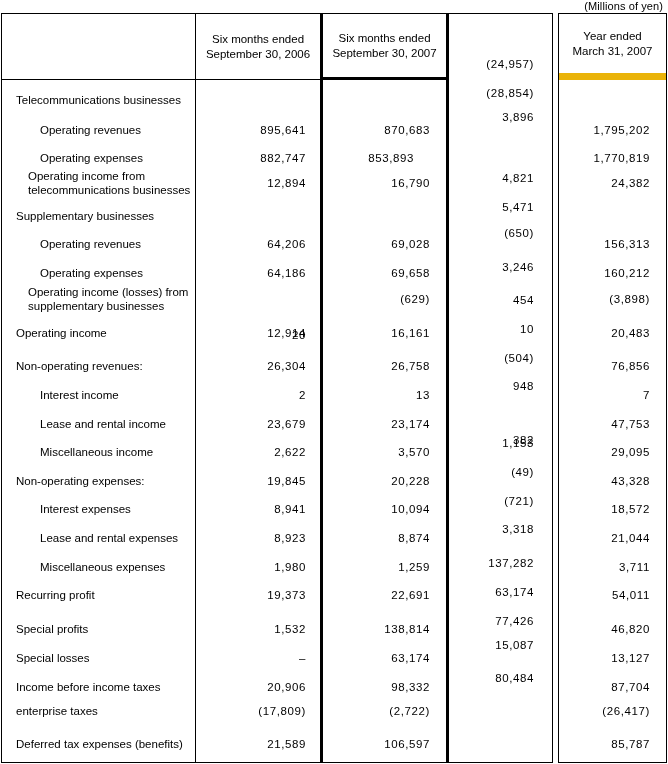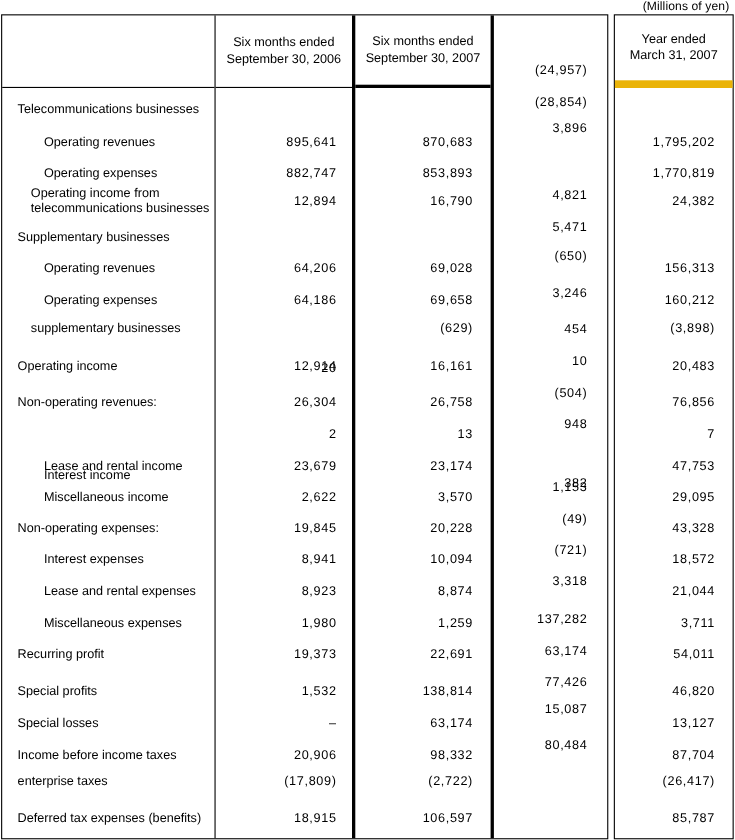--- a/index.html
+++ b/index.html
@@ -159,30 +159,31 @@
             <div class="label-cell lvl0">Supplementary businesses</div>
           </div>
           <div class="row" style="position: absolute; left: 0px; right: 0px; top: 156px; height: 16px;">
             <div class="label-cell lvl1">Operating revenues</div>
           </div>
           <div class="row" style="position: absolute; left: 0px; right: 0px; top: 185px; height: 16px;">
             <div class="label-cell lvl1">Operating expenses</div>
           </div>
           <div class="row row-2line" style="position: absolute; left: 0px; right: 0px; top: 203px; height: 32px;">
             <div class="label-cell lvl2">
+              <span class="l2">Operating income (losses) from</span>
               <span class="l2">supplementary businesses</span>
             </div>
           </div>
           <div class="row" style="position: absolute; left: 0px; right: 0px; top: 245px; height: 16px;">
             <div class="label-cell lvl0">Operating income</div>
           </div>
           <div class="row" style="position: absolute; left: 0px; right: 0px; top: 278px; height: 16px;">
             <div class="label-cell lvl0">Non-operating revenues:</div>
           </div>
-          <div class="row" style="position: absolute; left: 0px; right: 0px; top: 307px; height: 16px; margin-top: 37px;">
+          <div class="row" style="position: absolute; left: 0px; right: 0px; top: 307px; height: 16px;">
             <div class="label-cell lvl1">Interest income</div>
           </div>
           <div class="row" style="position: absolute; left: 0px; right: 0px; top: 336px; height: 16px;">
             <div class="label-cell lvl1">Lease and rental income</div>
           </div>
           <div class="row" style="position: absolute; left: 0px; right: 0px; top: 364px; height: 16px;">
             <div class="label-cell lvl1">Miscellaneous income</div>
           </div>
           <div class="row" style="position: absolute; left: 0px; right: 0px; top: 393px; height: 16px;">
             <div class="label-cell lvl0">Non-operating expenses:</div>
@@ -287,40 +288,40 @@
           <div class="row" style="position: absolute; left: 0px; right: 0px; top: 570px; height: 16px;">
             <div class="num-cell">–</div>
           </div>
           <div class="row" style="position: absolute; left: 0px; right: 0px; top: 599px; height: 16px;">
             <div class="num-cell">20,906</div>
           </div>
           <div class="row" style="position: absolute; left: 0px; right: 0px; top: 623px; height: 16px;">
             <div class="num-cell">(17,809)</div>
           </div>
           <div class="row" style="position: absolute; left: 0px; right: 0px; top: 656px; height: 16px;">
-            <div class="num-cell">18,915</div>
+            <div class="num-cell">21,589</div>
           </div>
         </div>
     </div>
 
     <div class="col col-curr">
       <div class="hdr">
         <span>
           <span class="hdr-line">Six months ended</span>
           <span class="hdr-line">September 30, 2007</span>
         </span>
       </div>
       <div class="body-area">
           <div class="row" style="position: absolute; left: 0px; right: 0px; top: 12px; height: 16px;">
             <div class="num-cell"></div>
           </div>
           <div class="row" style="position: absolute; left: 0px; right: 0px; top: 42px; height: 16px;">
             <div class="num-cell">870,683</div>
           </div>
-          <div class="row" style="position: absolute; left: 0px; right: 0px; top: 70px; height: 16px;">
+          <div class="row" style="position: absolute; left: 0px; right: 16px; top: 70px; height: 16px;">
             <div class="num-cell">853,893</div>
           </div>
           <div class="row" style="position: absolute; left: 0px; right: 0px; top: 95px; height: 16px;">
             <div class="num-cell">16,790</div>
           </div>
           <div class="row" style="position: absolute; left: 0px; right: 0px; top: 128px; height: 16px;">
             <div class="num-cell"></div>
           </div>
           <div class="row" style="position: absolute; left: 0px; right: 0px; top: 156px; height: 16px;">
             <div class="num-cell">69,028</div>

